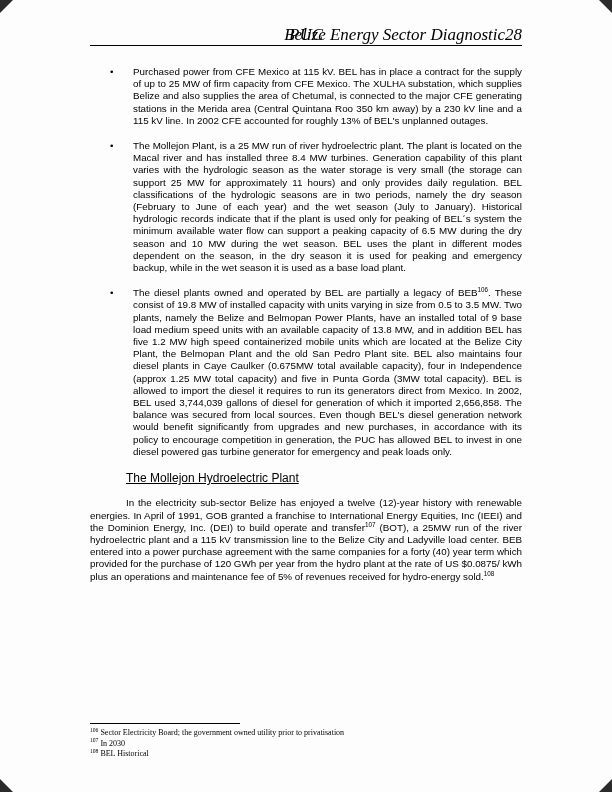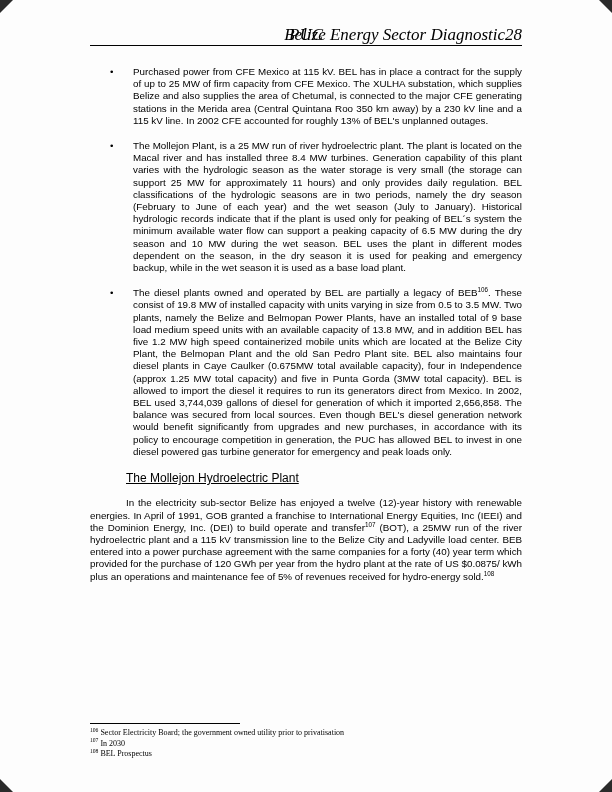--- a/index.html
+++ b/index.html
@@ -140,17 +140,17 @@
 
   <div class="footnotes">
     <div class="footnote-rule"></div>
     <div class="footnote">
       <sup>106</sup><span>Sector Electricity Board;  the government owned utility prior to privatisation</span>
     </div>
     <div class="footnote">
       <sup>107</sup><span>In 2030</span>
     </div>
     <div class="footnote">
-      <sup>108</sup><span>BEL Prospectus</span>
+      <sup>108</sup><span>BEL Historical</span>
     </div>
   </div>
 
 </div>
 
 </body></html>

